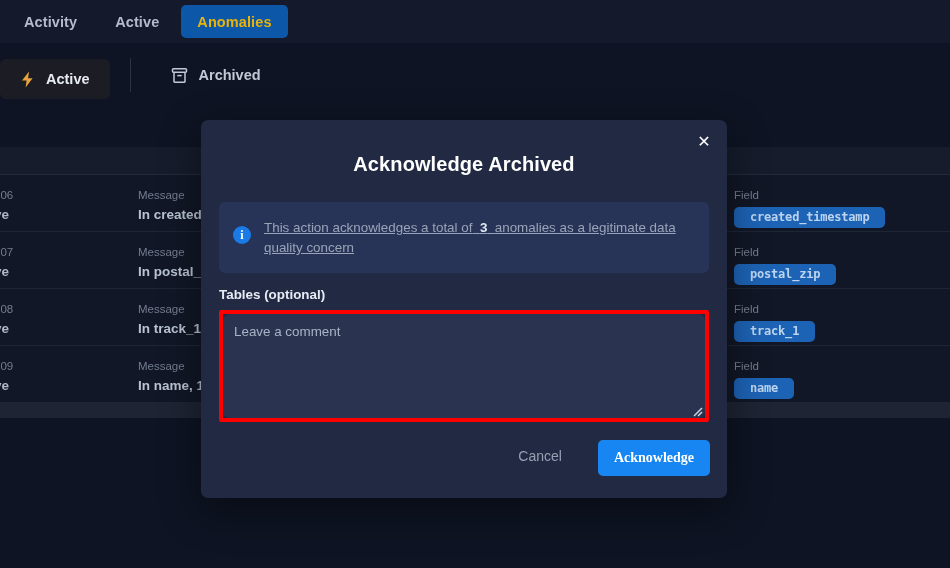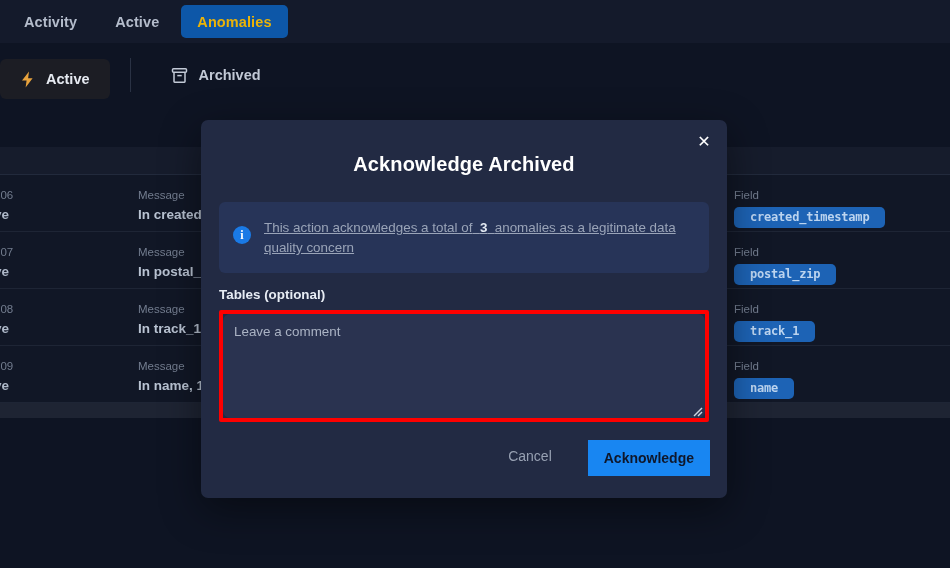--- a/index.html
+++ b/index.html
@@ -132,23 +132,23 @@
     position: absolute; right: 17px; bottom: 22px;
     display: flex; align-items: flex-start; gap: 26px;
   }
   .btn-cancel {
     background: none; border: none; cursor: pointer;
     color: #97a0b2; font-size: 14px;
     font-family: "Liberation Sans", sans-serif; padding: 8px 10px;
   }
   .btn-primary {
     background: #1886f2; border: none; cursor: pointer;
-    color: #0f172a; font-size: 14px; font-weight: 700;
-    font-family: Liberation Sans, sans-serif;
-    padding: 10px 16px; border-radius: 0;
+    color: #ffffff; font-size: 14px; font-weight: 700;
+    font-family: Liberation Serif, serif;
+    padding: 10px 16px; border-radius: 5px;
   }
 </style>
 </head>
 <body>
 
 <div class="app">
 
   <div class="topnav">
     <div class="topnav-tab">Activity</div>
     <div class="topnav-tab">Active</div>

